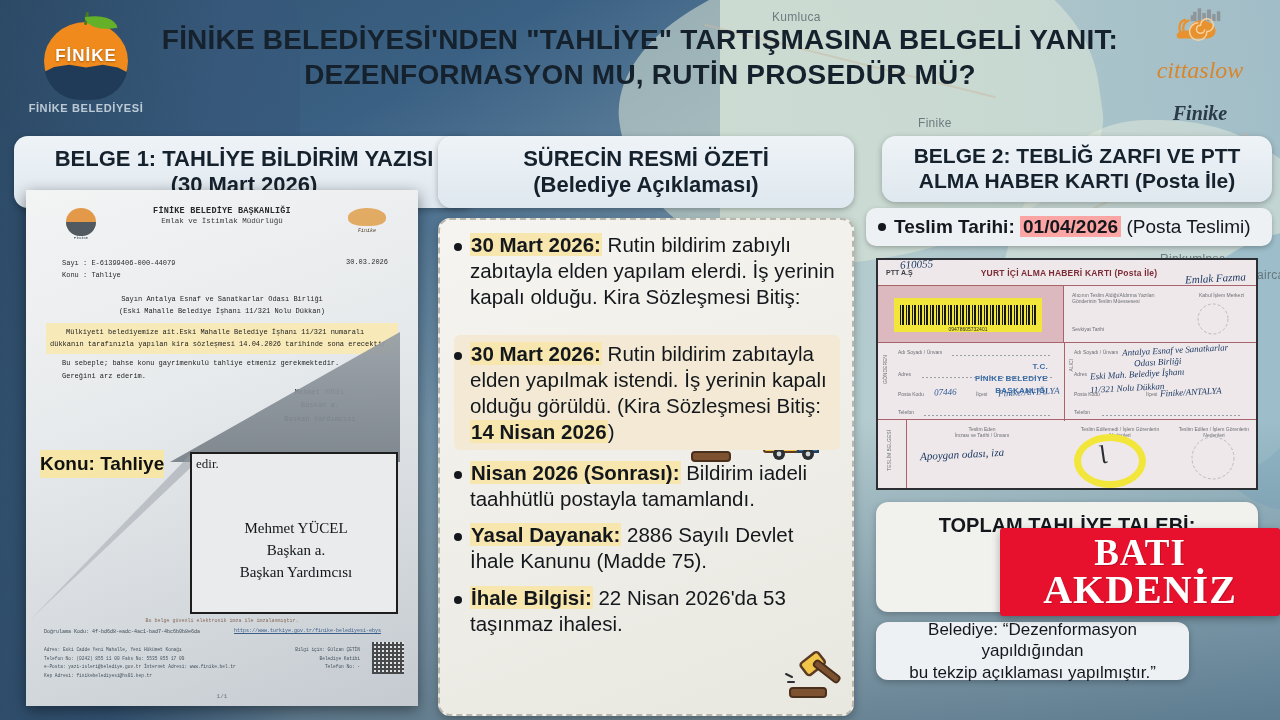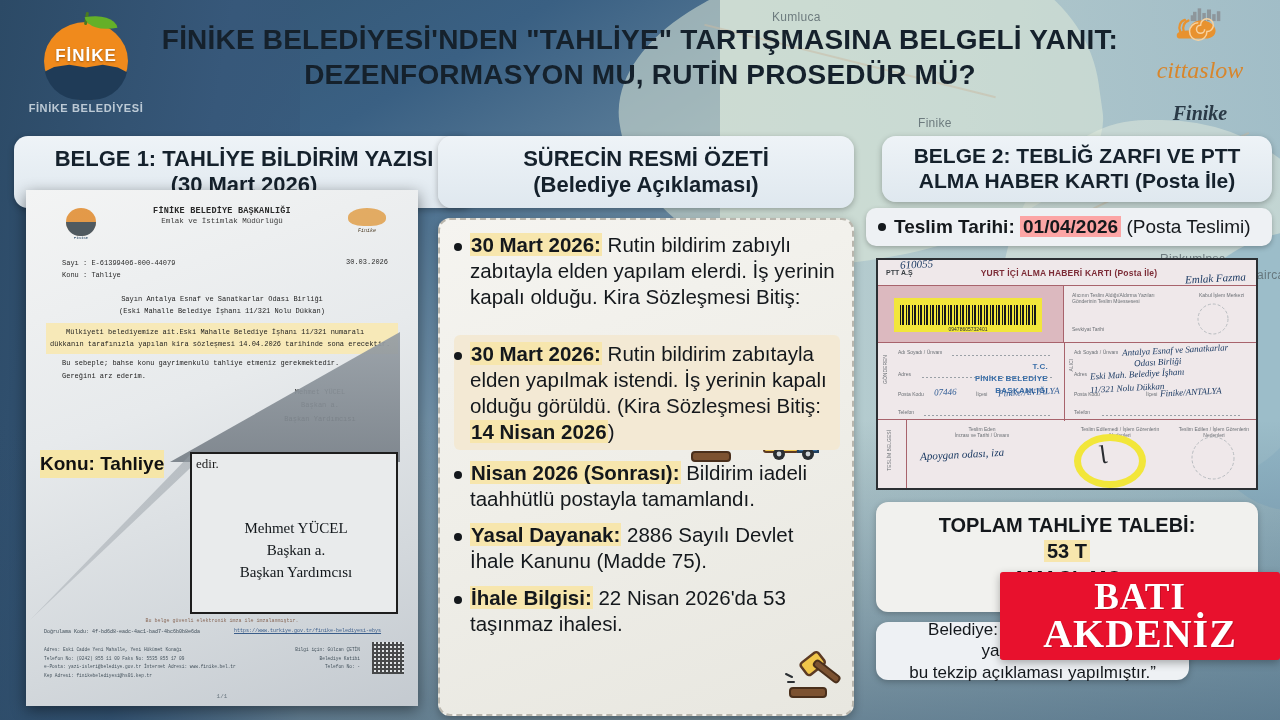--- a/index.html
+++ b/index.html
@@ -265,21 +265,20 @@
     display: flex; align-items: center; justify-content: center; text-align: center;
     font-size: 17px; color: #14181c; line-height: 1.25; padding: 0 8px;
   }
 
   
   .watermark {
     position: absolute; left: 1000px; top: 528px; width: 280px; height: 88px;
     background: #e8112d; border-radius: 3px;
     display: flex; flex-direction: column; align-items: center; justify-content: center;
     box-shadow: 0 3px 8px rgba(0,0,0,.3);
-    margin-top: 44px;
   }
   .watermark span {
     color: #fff; font-family: "Liberation Serif", serif; font-weight: bold;
     font-size: 37px; line-height: .96; letter-spacing: 1px;
     text-shadow: 1px 1px 0 rgba(0,0,0,.18);
   }
   .watermark .w2 { font-size: 40px; }
 </style>
 </head>
 <body>

